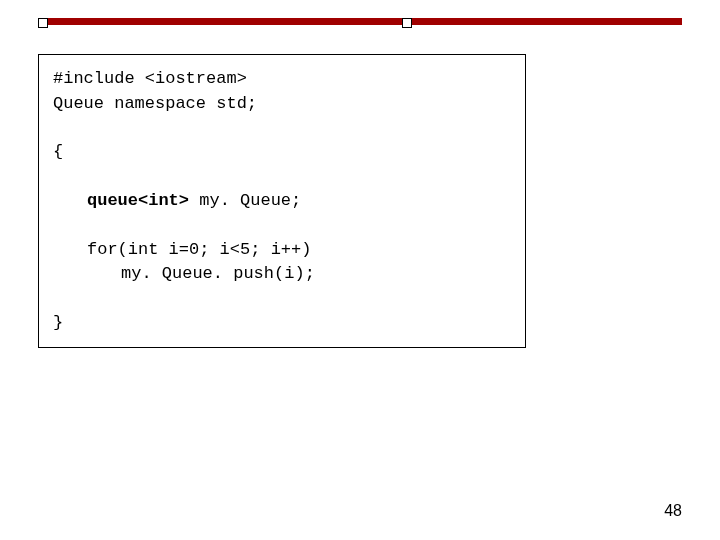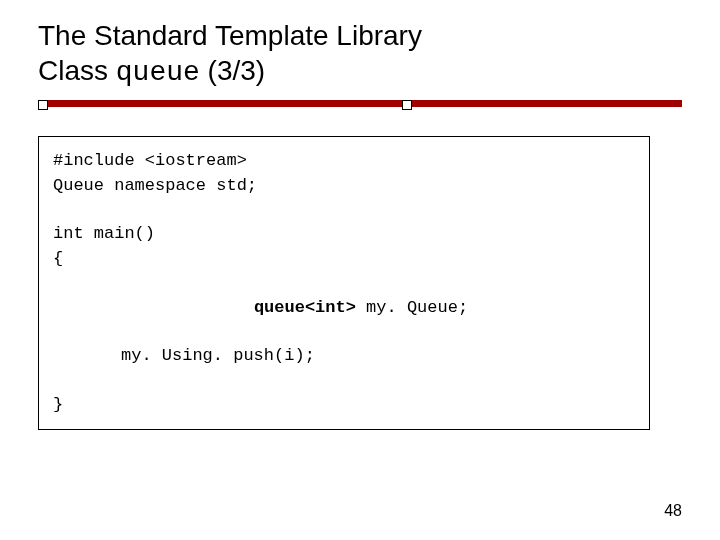--- a/index.html
+++ b/index.html
@@ -54,68 +54,63 @@
     left: auto;
     right: 270px;
   }
   .code-box {
     border: 1px solid #000;
     padding: 12px 14px;
     font-family: "Courier New", Courier, monospace;
     font-size: 17px;
     line-height: 1.45;
     color: #000;
-    width: 612px;
+    width: 488px;
   }
   .code-box .bold {
     font-weight: bold;
   }
   .code-box .indent1 {
     padding-left: 34px;
     display: block;
-    text-align: center;
   }
   .code-box .indent2 {
     padding-left: 68px;
     display: block;
   }
   .blank-line {
     height: 24px;
   }
   .page-number {
     position: absolute;
     bottom: 20px;
     right: 38px;
     font-size: 16px;
     color: #000;
   }
 </style>
 </head>
 <body>
 
 <div class="slide">
-  <h1 class="title">
-    <span>The Standard Template Library</span><br>
-    <span>Class </span><span class="mono">queue</span><span> (3/3)</span>
-  </h1>
 
   <div class="underline-box">
     <div class="red-bar"></div>
     <div class="black-box"></div>
     <div class="black-box right"></div>
   </div>
 
   <div class="code-box">
     <div>#include &lt;iostream&gt;</div>
     <div>Queue namespace std;</div>
     <div class="blank-line"></div>
-    <div>int main()</div>
     <div>{</div>
     <div class="blank-line"></div>
     <span class="indent1"><span class="bold">queue&lt;int&gt;</span><span> my. Queue;</span></span>
     <div class="blank-line"></div>
-    <span class="indent2">my. Using. push(i);</span>
+    <span class="indent1">for(int i=0; i&lt;5; i++)</span>
+    <span class="indent2">my. Queue. push(i);</span>
     <div class="blank-line"></div>
     <div>}</div>
   </div>
 </div>
 
 <div class="page-number">48</div>
 
 </body></html>

